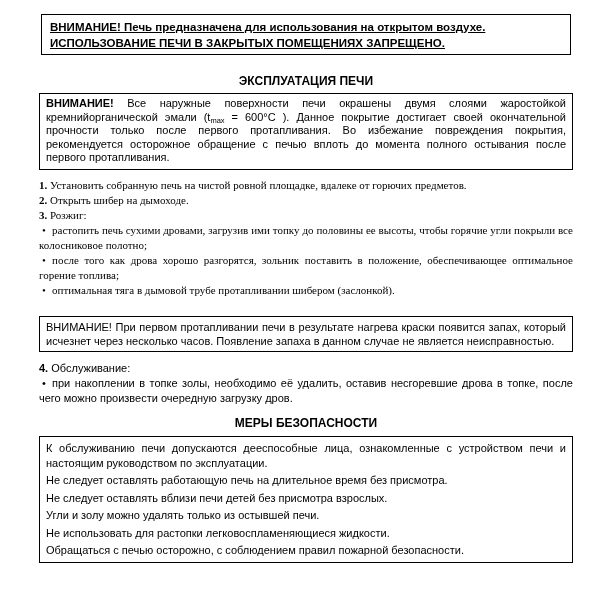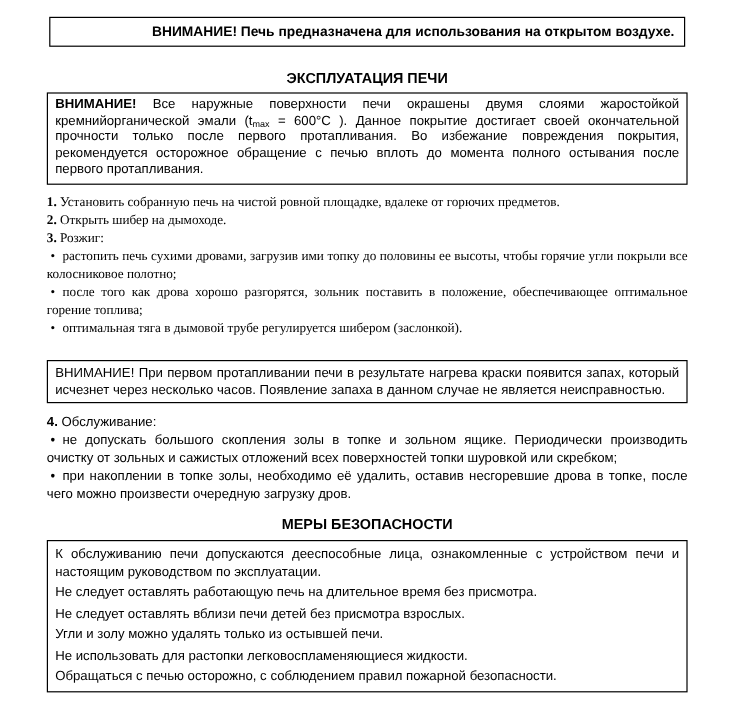--- a/index.html
+++ b/index.html
@@ -11,24 +11,25 @@
     -webkit-font-smoothing: antialiased;
   }
   .page { padding: 14px 36px 8px 39px; }
 
   .wbox { border: 1.5px solid #000; background: #fff; }
 
   
   .box-top {
     margin: 0 2px 0 2px;
     padding: 4px 8px 3px;
-    text-align: right;
+    text-align: left;
     font-weight: 700;
     font-size: 11.5px;
     line-height: 16px;
+    text-decoration: underline;
   }
 
   .sec-heading {
     text-align: center;
     font-weight: 700;
     font-size: 12px;
     line-height: 14px;
   }
   .heading-operation { margin: 19px 0 5px; }
   .heading-safety   { margin: 10px 0 6px; }
@@ -70,45 +71,45 @@
   }
   .box-safety p:last-child { margin-bottom: 0; }
 </style>
 </head>
 <body>
 
 <div class="page">
 
   <div class="wbox box-top">
     <div>ВНИМАНИЕ!  Печь предназначена для использования на открытом воздухе.</div>
+    <div>ИСПОЛЬЗОВАНИЕ ПЕЧИ В ЗАКРЫТЫХ ПОМЕЩЕНИЯХ ЗАПРЕЩЕНО.</div>
   </div>
 
   <div class="sec-heading heading-operation">ЭКСПЛУАТАЦИЯ ПЕЧИ</div>
 
   <div class="wbox box-paint">
     <span class="lead">ВНИМАНИЕ!</span><span> Все наружные поверхности печи окрашены двумя слоями жаростойкой кремнийорганической эмали (t</span><sub class="tsub">max</sub><span> = 600°С ). Данное покрытие достигает своей окончательной прочности только после первого протапливания. Во избежание повреждения покрытия, рекомендуется осторожное обращение с печью вплоть до момента полного остывания после первого протапливания.</span>
   </div>
 
   <div class="steps">
     <p class="step-line"><span class="num">1.</span><span> Установить собранную печь на чистой ровной площадке, вдалеке от горючих предметов.</span></p>
     <p class="step-line"><span class="num">2.</span><span> Открыть шибер на дымоходе.</span></p>
     <p class="step-line"><span class="num">3.</span><span> Розжиг:</span></p>
 
     <p class="bullet-line"><span class="bullet-glyph">•</span><span>растопить печь сухими дровами, загрузив ими топку до половины ее высоты, чтобы горячие угли покрыли все колосниковое полотно;</span></p>
     <p class="bullet-line"><span class="bullet-glyph">•</span><span>после того как дрова хорошо разгорятся, зольник поставить в положение, обеспечивающее оптимальное горение топлива;</span></p>
-    <p class="bullet-line"><span class="bullet-glyph">•</span><span>оптимальная тяга в дымовой трубе регулируется шибером (заслонкой).</span></p>
+    <p class="bullet-line"><span class="bullet-glyph">•</span><span>оптимальная тяга в дымовой трубе протапливании шибером (заслонкой).</span></p>
   </div>
 
   <div class="wbox box-smell">
     <span>ВНИМАНИЕ! При первом протапливании печи в результате нагрева краски появится запах, который исчезнет через несколько часов. Появление запаха в данном случае не является неисправностью.</span>
   </div>
 
   <div class="maintenance">
     <p class="step-line"><span class="num">4.</span><span> Обслуживание:</span></p>
-    <p class="bullet-line"><span class="bullet-glyph">•</span><span>не допускать большого скопления золы в топке и зольном ящике. Периодически производить очистку от зольных и сажистых отложений всех поверхностей топки шуровкой или скребком;</span></p>
     <p class="bullet-line"><span class="bullet-glyph">•</span><span>при накоплении в топке золы, необходимо её удалить, оставив несгоревшие дрова в топке, после чего можно произвести очередную загрузку дров.</span></p>
   </div>
 
   <div class="sec-heading heading-safety">МЕРЫ БЕЗОПАСНОСТИ</div>
 
   <div class="wbox box-safety">
     <p>К обслуживанию печи допускаются дееспособные лица, ознакомленные с устройством печи и настоящим руководством по эксплуатации.</p>
     <p>Не следует оставлять работающую печь на длительное время без присмотра.</p>
     <p>Не следует оставлять вблизи печи детей без присмотра взрослых.</p>
     <p>Угли и золу можно удалять только из остывшей печи.</p>

